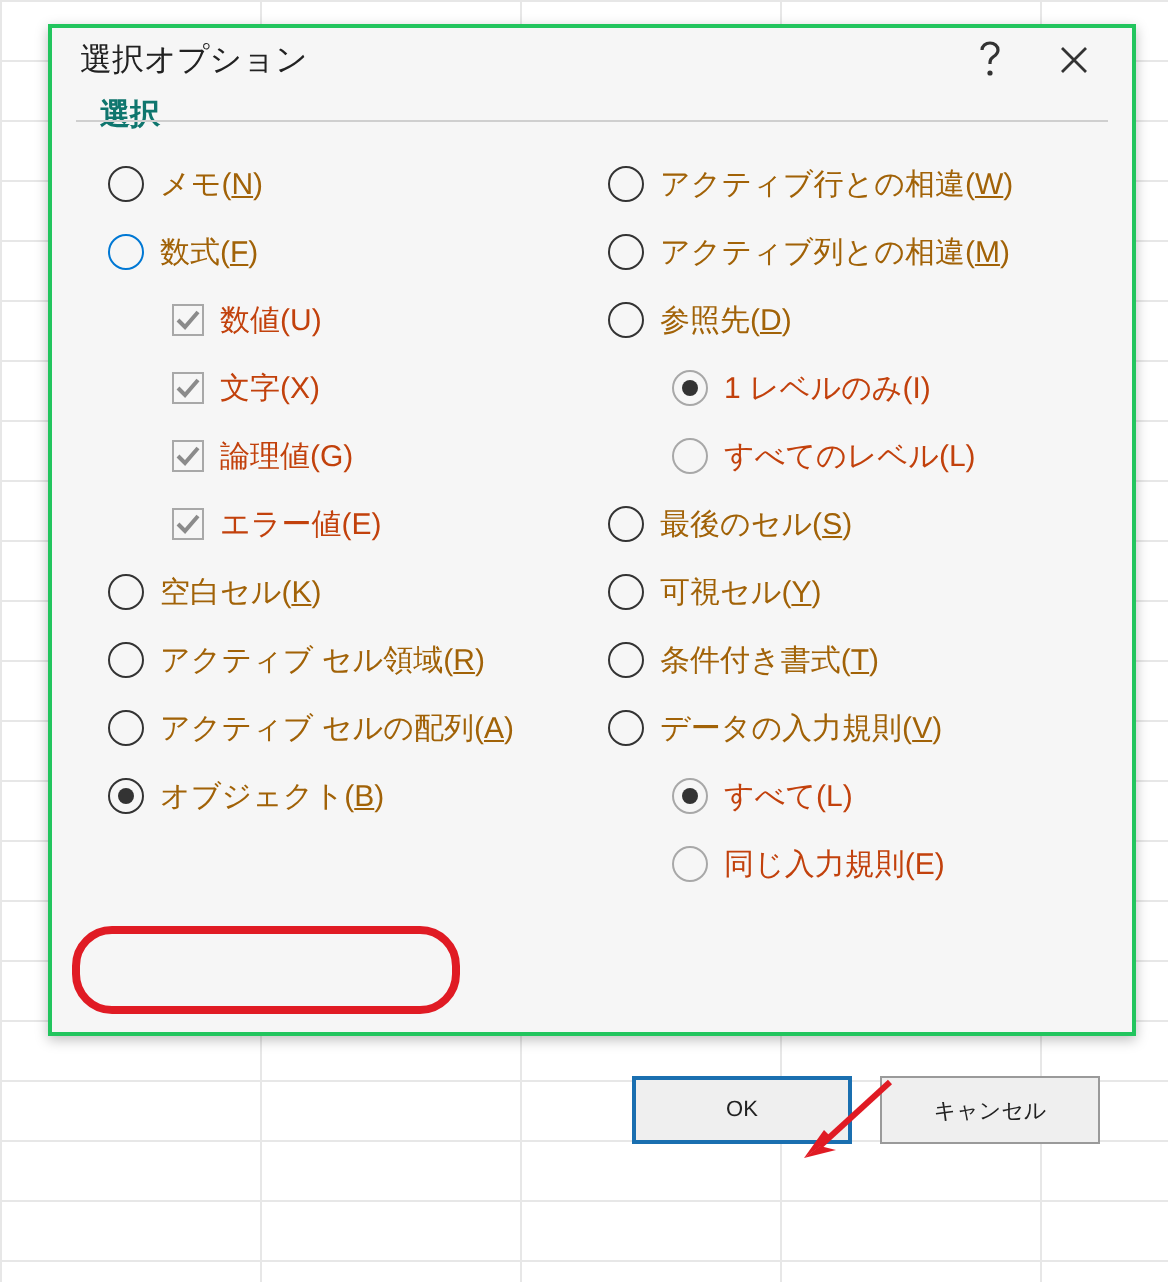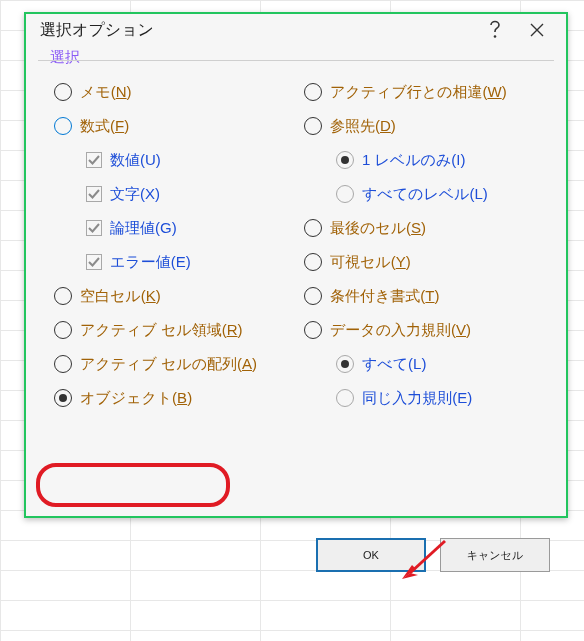--- a/index.html
+++ b/index.html
@@ -50,21 +50,22 @@
     margin: 4px 12px 0 12px;
     position: relative;
     flex: 1;
   }
   .group-label {
     position: absolute;
     top: -2px; left: 6px;
     background: #f6f6f6;
     padding: 0 6px;
     font-size: 15px;
-    color: #8b5cf6;
+    color: #0f766e;
+    font-weight: bold;
   }
   .group-frame {
     border-top: 1px solid #cfcfcf;
     margin-top: 10px;
     padding: 14px 10px 10px 14px;
     height: 466px;
     position: relative;
   }
   .cols {
     display: flex;
@@ -97,21 +98,21 @@
   .radio.disabled { border-color: #a8a8a8; }
   .check {
     width: 16px; height: 16px;
     border: 1px solid #a8a8a8;
     flex: 0 0 16px;
     display: flex; align-items: center; justify-content: center;
   }
   .check.checked svg { display: block; }
   .check svg { display: none; }
   .lbl { color: #a16207; }
-  .lbl.disabled { color: #1d4ed8; text-align: right; }
+  .lbl.disabled { color: #c2410c; text-align: right; }
   .akey { text-decoration: underline; }
   .highlight-ring {
     position: absolute;
     left: 36px; top: 463px;
     width: 194px; height: 44px;
     border: 4px solid #e01b24;
     border-radius: 20px;
     pointer-events: none;
   }
   .buttons {
@@ -218,20 +219,24 @@
               <span class="lbl">オブジェクト(<span class="akey">B</span>)</span>
             </div>
           </div>
         <div class="col" id="col-right">
             <div class="item">
               <span class="radio"></span>
               <span class="lbl">アクティブ行との相違(<span class="akey">W</span>)</span>
             </div>
             <div class="item">
               <span class="radio"></span>
+              <span class="lbl">アクティブ列との相違(<span class="akey">M</span>)</span>
+            </div>
+            <div class="item">
+              <span class="radio"></span>
               <span class="lbl">参照先(<span class="akey">D</span>)</span>
             </div>
             <div class="item sub">
               <span class="radio checked disabled"></span>
               <span class="lbl disabled">1 レベルのみ(I)</span>
             </div>
             <div class="item sub">
               <span class="radio disabled"></span>
               <span class="lbl disabled">すべてのレベル(L)</span>
             </div>

